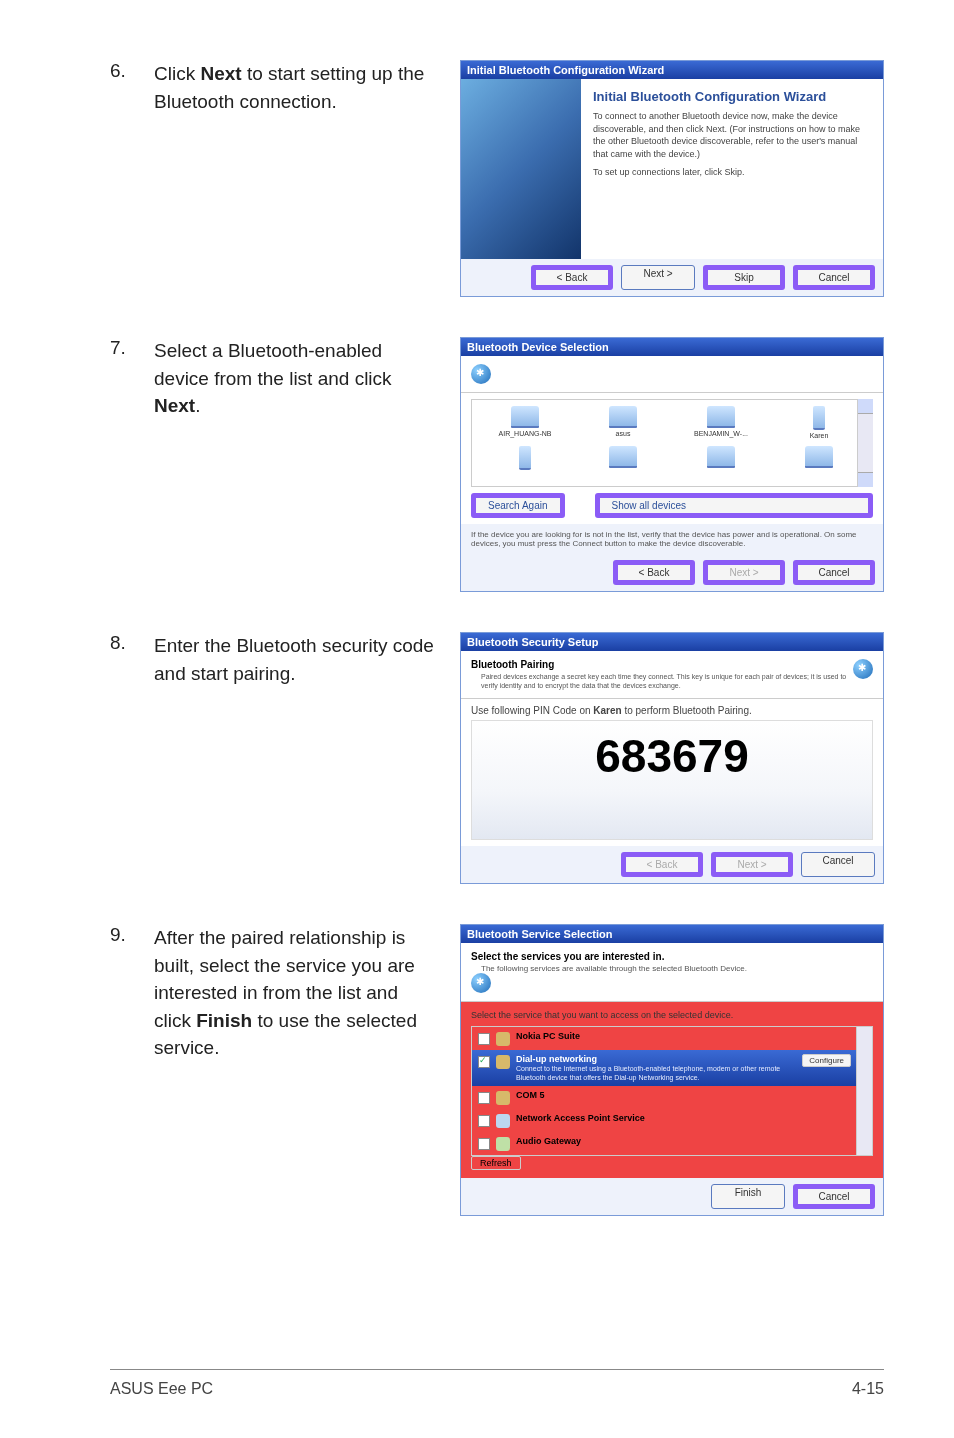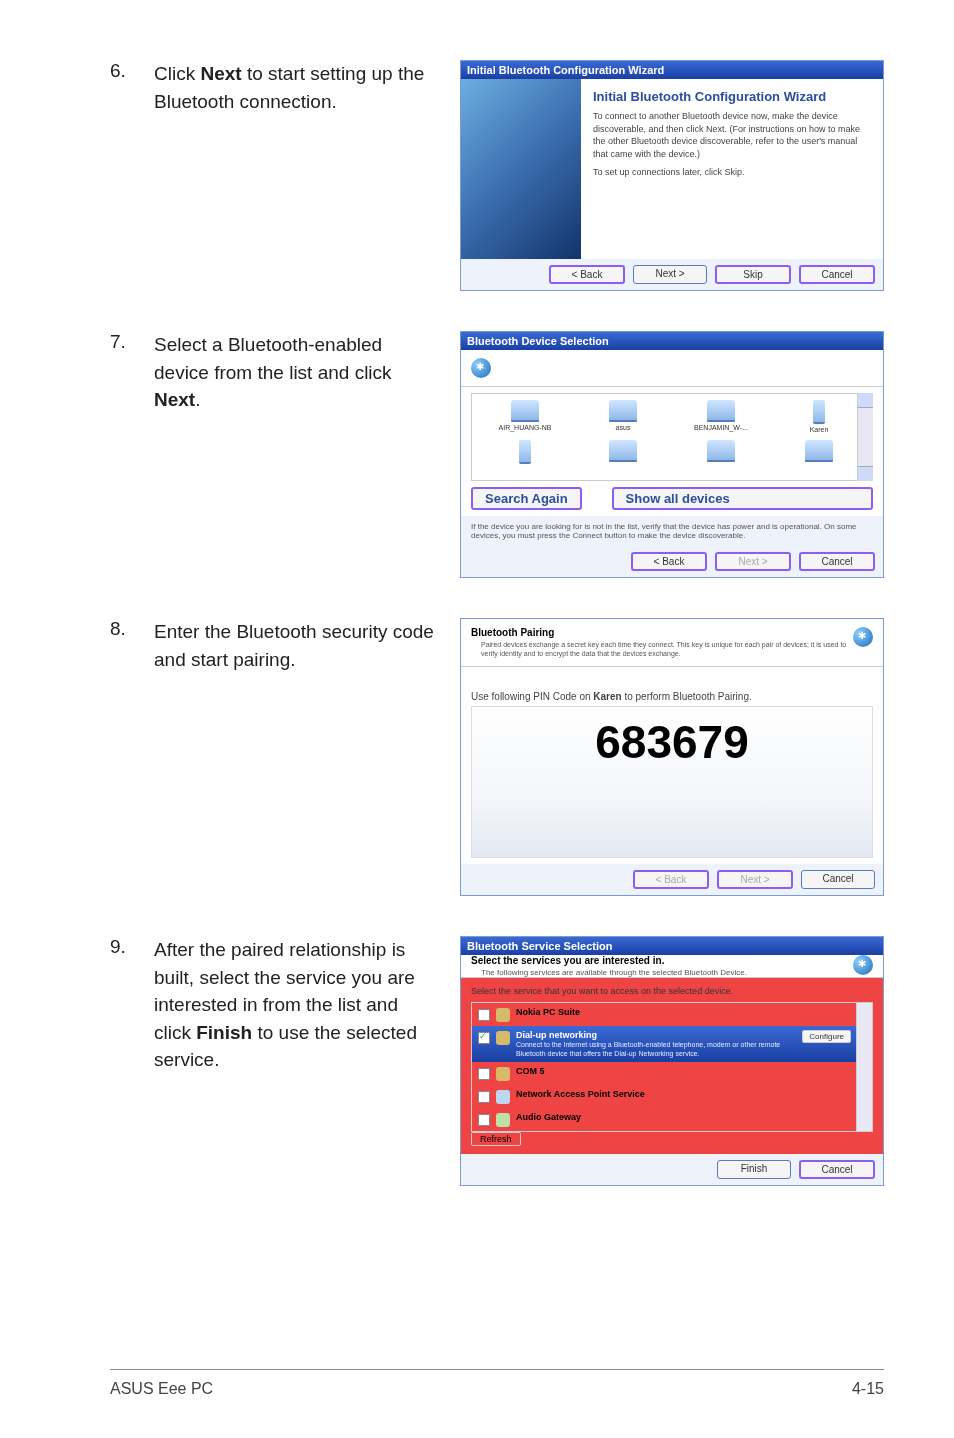--- a/index.html
+++ b/index.html
@@ -68,21 +68,21 @@
     margin: 0;
   }
   .win .btnrow {
     display: flex;
     justify-content: flex-end;
     gap: 8px;
     padding: 6px 8px;
     background: #eef2fb;
   }
   .win .btn {
-    border: 2px solid #8b5cf6;
+    border: 5px solid #8b5cf6;
     border-radius: 3px;
     background: #f5f5f5;
     font-size: 10px;
     padding: 2px 12px;
     color: #333;
     text-align: center;
     min-width: 48px;
   }
   .win .btn.primary {
     border: 1px solid #5a7abf;
@@ -168,48 +168,48 @@
     position:absolute; right:0; top:0; width:15px; height:100%;
     background:#e8e8f4; border-left:1px solid #ccc;
   }
   .dev-grid-wrap .sb::before{
     content:""; position:absolute; top:0;left:0;right:0;height:14px;background:#cfdafa;border-bottom:1px solid #aaa;
   }
   .dev-grid-wrap .sb::after{
     content:""; position:absolute; bottom:0;left:0;right:0;height:14px;background:#cfdafa;border-top:1px solid #aaa;
   }
   .search-row { display:flex; gap:30px; margin-top:6px; }
-  .search-row .btn { font-size:13px; color:#2b4f9a;font-weight:bold; }
+  .search-row .btn { font-size:10px; color:#2b4f9a; }
   .note7 { font-size:8px; color:#555; padding:6px 10px; }
 
   
   .wiz8 .header { background:#fff; padding:8px 10px; display:flex; border-bottom:1px solid #ccc;}
   .wiz8 .header .txt{flex:1;}
   .wiz8 .header b{font-size:10px;}
   .wiz8 .header p{font-size:7px;color:#555;margin:2px 0 0 10px; line-height:1.3;}
   .wiz8 .pinarea {
     background:#fff; padding:6px 10px;
   }
-  .pinnote { font-size:10px; color:#444;margin-top:18px; }
+  .pinnote { font-size:10px; color:#444; }
   .pinnote .kn { font-weight:bold; }
   .pincode {
     font-size: 46px;
     font-weight: bold;
     text-align: center;
     color: #000;
     padding: 8px 0 56px 0;
     background: linear-gradient(180deg, #ffffff 0%, #f4f6fa 60%, #e3e8f2 100%);
     border:1px solid #ddd;
     margin-top:4px;
-    height: 152px;
+    height: 120px;
     box-sizing: border-box;
   }
 
   
-  .wiz9 .header { background:#fff; padding:0 10px; display:flex; border-bottom:1px solid #ccc;}
+  .wiz9 .header { background:#fff; padding:8px 10px; display:flex; border-bottom:1px solid #ccc;flex-direction:column;}
   .wiz9 .header .txt{flex:1;}
   .wiz9 .header b{font-size:10px;}
   .wiz9 .header p{font-size:8px;color:#555;margin:2px 0 0 10px;}
   .svclist {
     background:#ef4444; padding:8px 10px;
   }
   .svcnote { font-size:9px; color:#333; margin-bottom:6px;}
   .svcbox {
     border:1px solid #ccc;
     position:relative;
@@ -358,20 +358,21 @@
       </div>
     </div>
 
     <div class="step">
       <div class="step-text">
         <div class="step-num">8.</div>
         <div class="step-body">Enter the Bluetooth security code and start pairing.</div>
       </div>
       <div class="dialog">
         <div class="win wiz8">
+          <div class="titlebar">Bluetooth Security Setup</div>
           <div class="header">
             <div class="txt">
               <b>Bluetooth Pairing</b>
               <p>Paired devices exchange a secret key each time they connect. This key is unique for each pair of devices; it is used to verify identity and to encrypt the data that the devices exchange.</p>
             </div>
             <div class="bt-icon"></div>
           </div>
           <div class="pinarea">
             <div class="pinnote">
               <span>Use following PIN Code on </span><span class="kn">Karen</span><span> to perform Bluetooth Pairing.</span>

